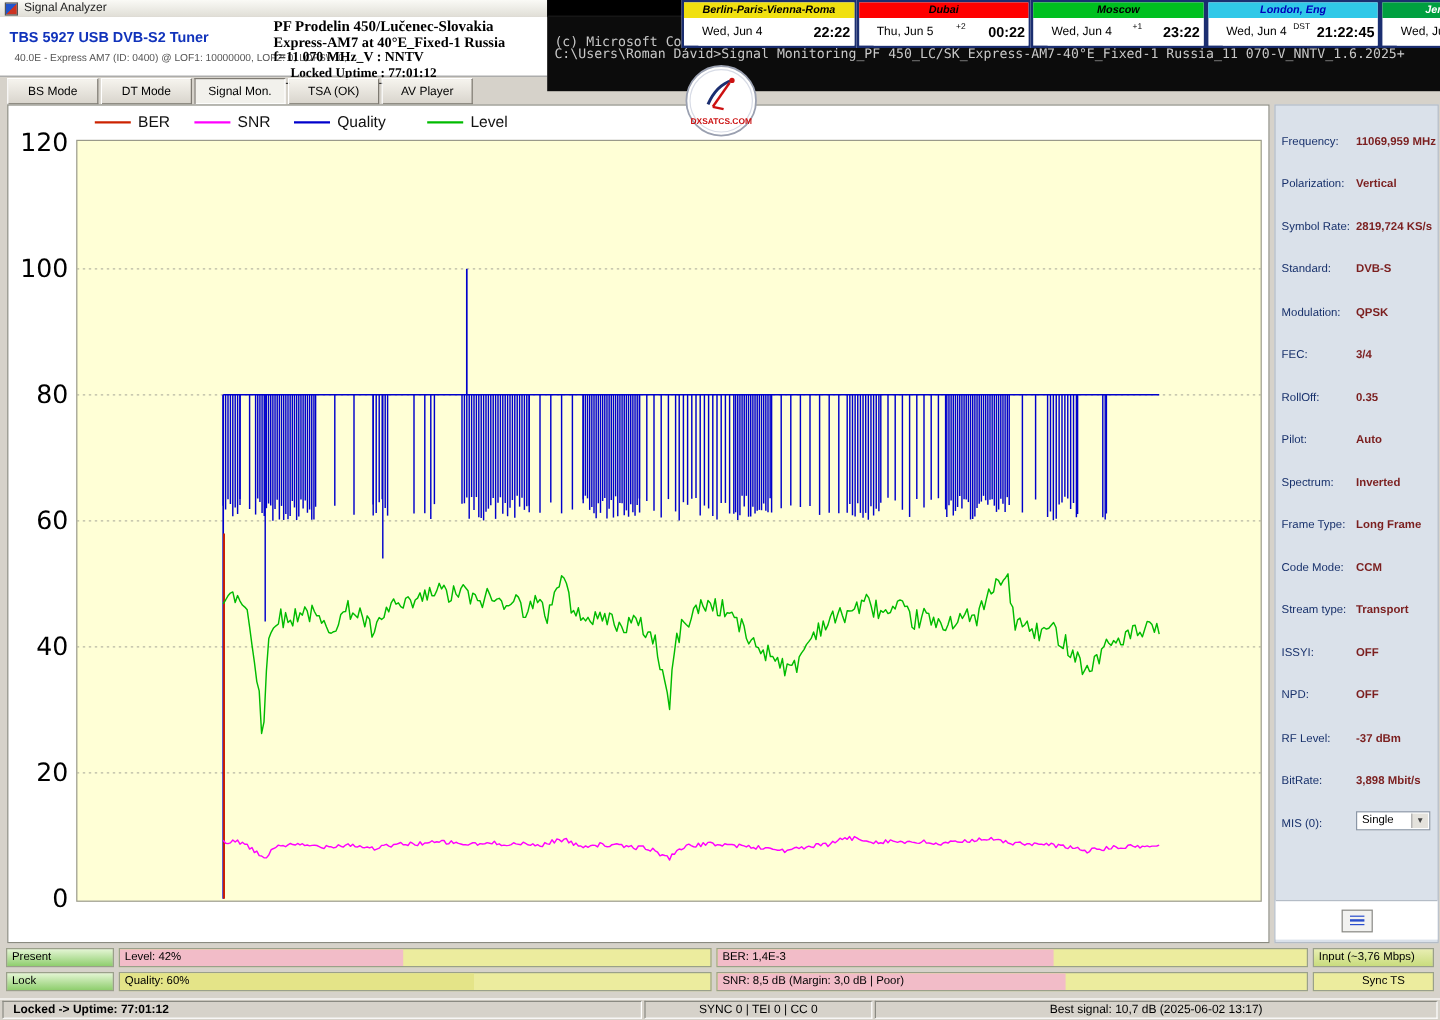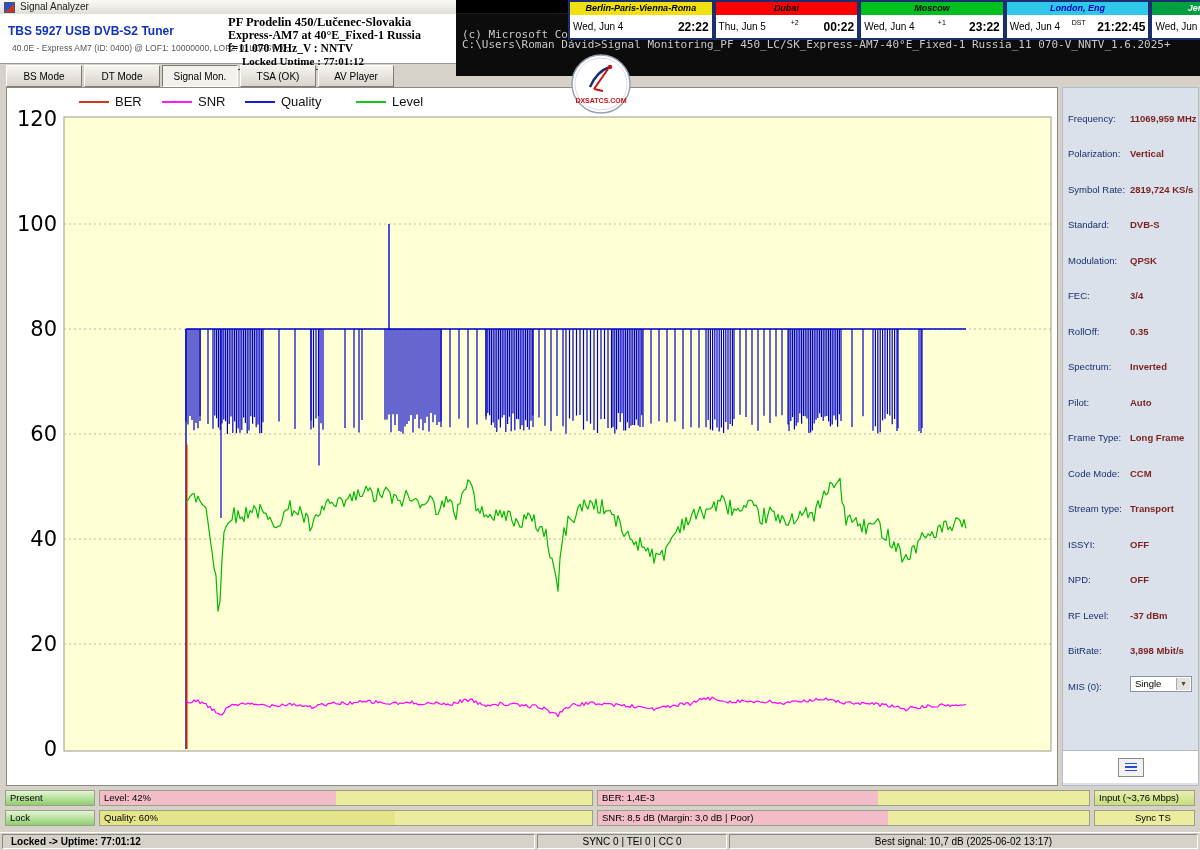--- a/index.html
+++ b/index.html
@@ -37,21 +37,21 @@
   .console-line{position:absolute;left:6px;color:#c8c8c8;font-family:"DejaVu Sans Mono",monospace;
     font-size:11px;white-space:nowrap;}
   .console-line.l1{top:28px;}
   .console-line.l2{top:38px;}
   
   .clocks{position:absolute;left:568px;top:0;width:728px;height:40px;display:flex;}
   .clock{flex:1;border:2px solid #1b2e70;box-sizing:border-box;background:#fff;display:flex;
     flex-direction:column;}
   .clock-head{height:13px;font-size:9px;font-style:italic;font-weight:bold;text-align:center;
     line-height:13px;white-space:nowrap;overflow:hidden;}
-  .clock-body{flex:1;display:flex;align-items:center;justify-content:space-between;padding:0 3px;background:#fff;}
+  .clock-body{flex:1;display:flex;align-items:center;justify-content:space-between;padding:0 3px;background:#fff;margin-left:12px;}
   .clock-date{font-size:10px;}
   .clock-off{font-size:7px;vertical-align:top;position:relative;top:-4px;}
   .clock-time{font-size:12px;font-weight:bold;}
   
   .logo{position:absolute;left:570px;top:53px;z-index:5;}
   
   .chart-panel{position:absolute;left:6px;top:87px;width:1052px;height:699px;background:#fff;
     border:1px solid #8a8a80;box-sizing:border-box;}
   
   .sidebar{position:absolute;left:1062px;top:87px;width:137px;height:699px;background:#dae1ea;
@@ -467,26 +467,26 @@
         </div>
         <div class="param-row">
           <span class="param-label">FEC:</span>
           <span class="param-value">3/4</span>
         </div>
         <div class="param-row">
           <span class="param-label">RollOff:</span>
           <span class="param-value">0.35</span>
         </div>
         <div class="param-row">
+          <span class="param-label">Pilot:</span>
+          <span class="param-value">Auto</span>
+        </div>
+        <div class="param-row">
           <span class="param-label">Spectrum:</span>
           <span class="param-value">Inverted</span>
-        </div>
-        <div class="param-row">
-          <span class="param-label">Pilot:</span>
-          <span class="param-value">Auto</span>
         </div>
         <div class="param-row">
           <span class="param-label">Frame Type:</span>
           <span class="param-value">Long Frame</span>
         </div>
         <div class="param-row">
           <span class="param-label">Code Mode:</span>
           <span class="param-value">CCM</span>
         </div>
         <div class="param-row">

